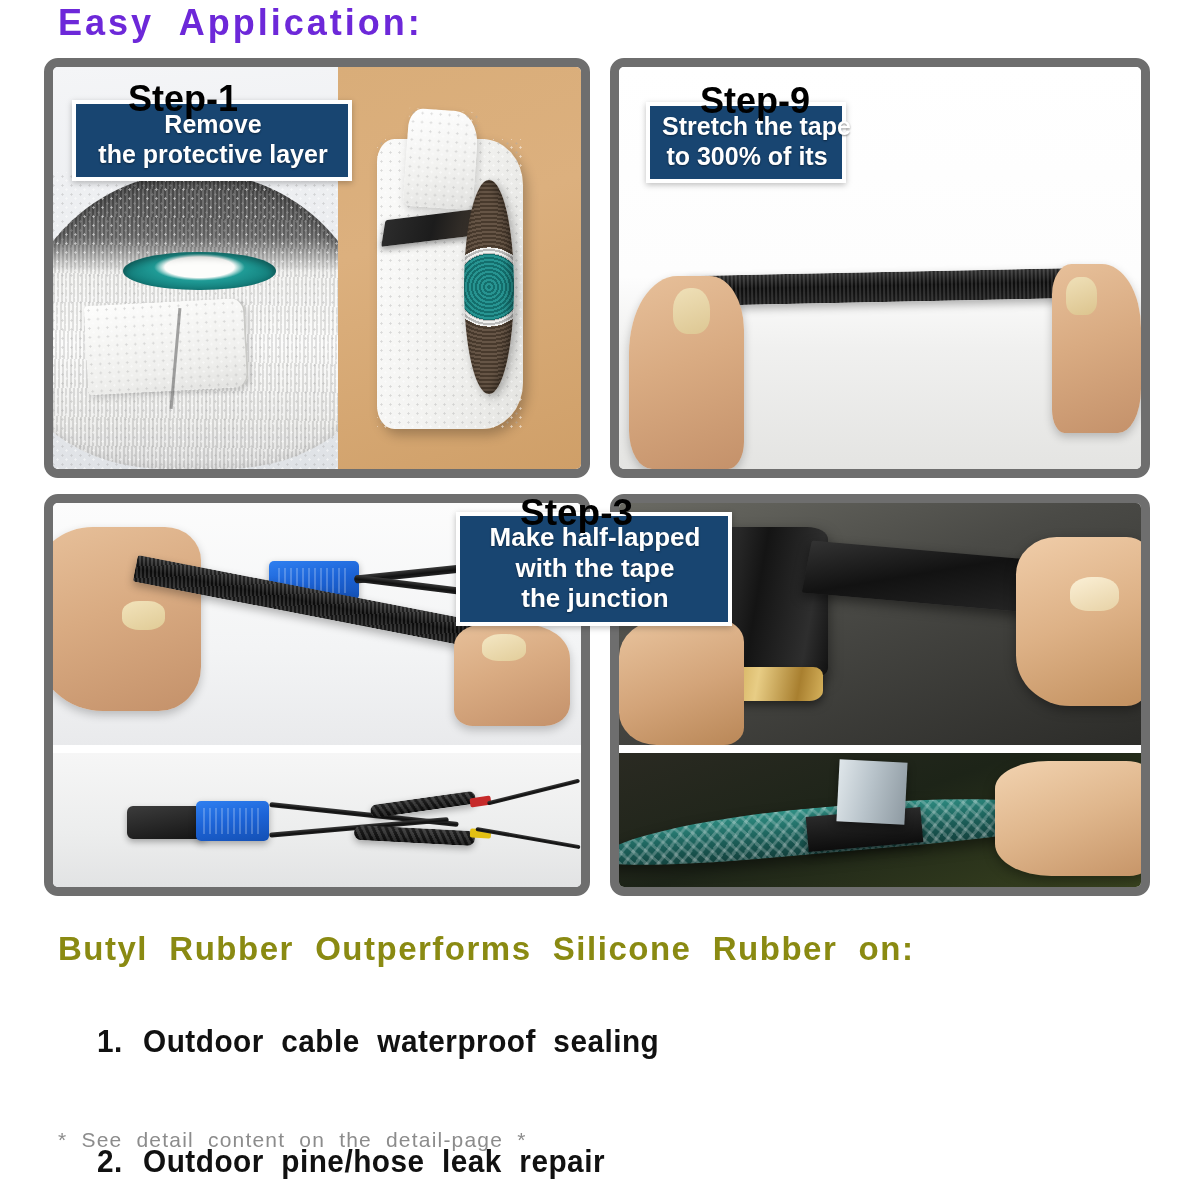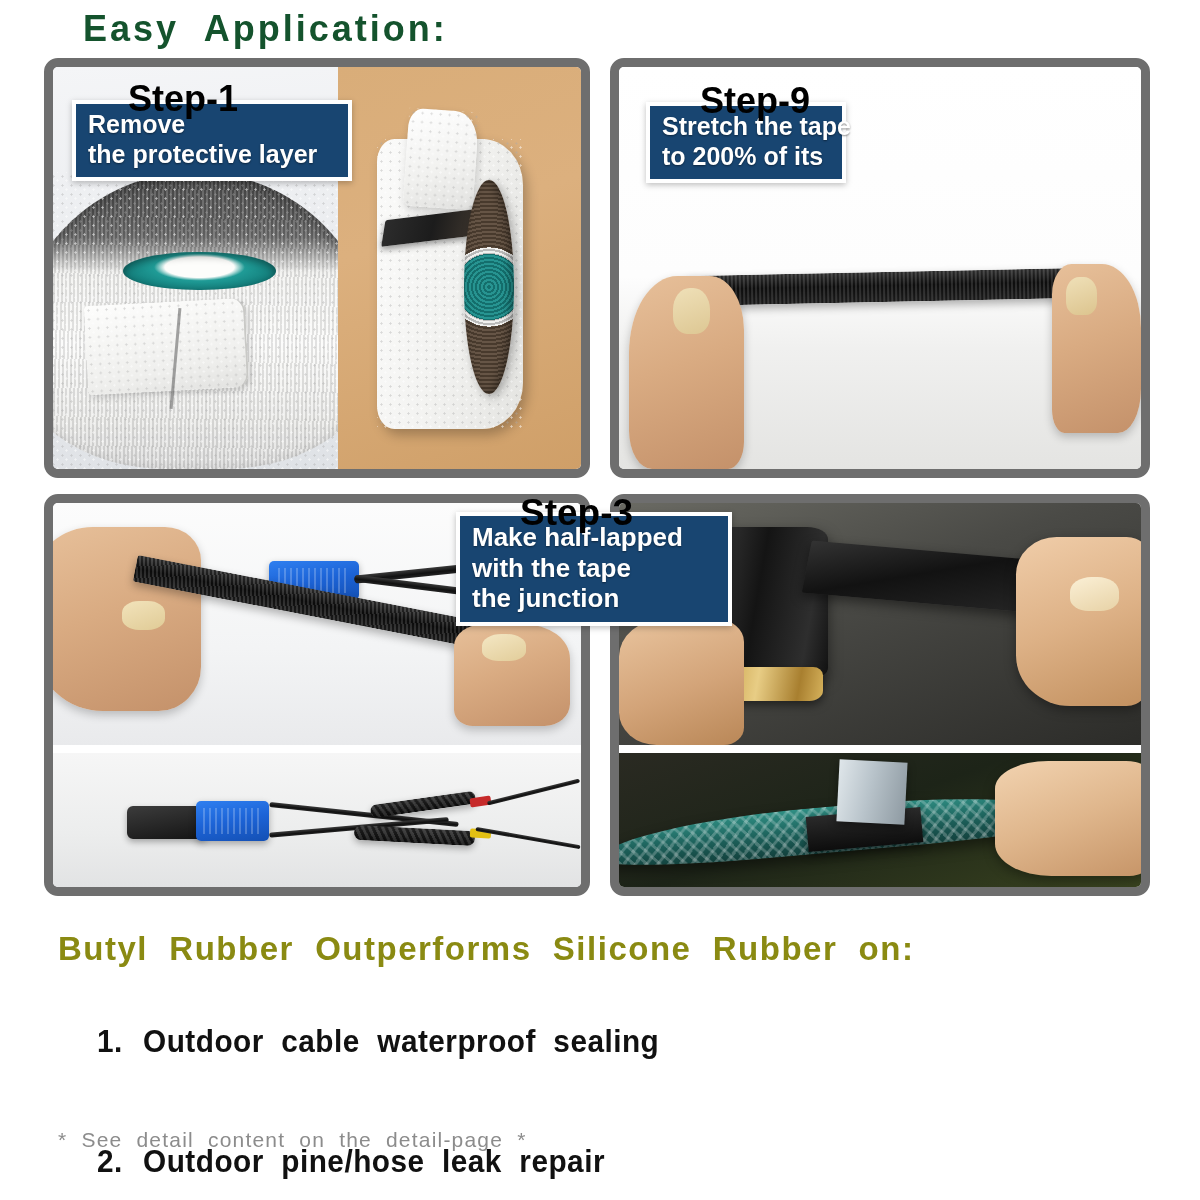--- a/index.html
+++ b/index.html
@@ -11,27 +11,26 @@
     background: #ffffff;
     font-family: "Liberation Sans", sans-serif;
     overflow: hidden;
     position: relative;
   }
 
   
   .main-title {
     position: absolute;
     left: 58px;
-    top: 8px;
+    top: 2px;
     font-size: 36px;
     font-weight: bold;
-    color: #14532d;
+    color: #6d28d9;
     letter-spacing: 3px;
     white-space: pre;
-    margin-left: 25px;
   }
 
   
   .panel {
     position: absolute;
     border: 9px solid #6e6e6e;
     border-radius: 14px;
     overflow: hidden;
     background: #ffffff;
   }
@@ -358,21 +357,21 @@
     background: #184571;
     border: 4px solid #ffffff;
     color: #ffffff;
     font-weight: bold;
     z-index: 6;
     text-shadow: 0 1px 2px rgba(0,0,0,.45);
     line-height: 1.18;
     padding: 6px 10px 8px 12px;
     box-shadow: 0 2px 6px rgba(0,0,0,.25);
   }
-  .caption .cap-line { white-space: nowrap; display: block; }
+  .caption .cap-line { white-space: nowrap; display: block; text-align: center; }
 
   .step-tag {
     position: absolute;
     color: #000000;
     font-weight: bold;
     z-index: 7;
     white-space: nowrap;
     letter-spacing: 0px;
   }
 
@@ -465,21 +464,21 @@
       </div>
       <div class="hand p2-hand-r">
         <div class="nail"></div>
       </div>
     </div>
   </div>
 </div>
 <div class="step-tag tag-2">Step-9</div>
 <div class="caption cap-2">
   <span class="cap-line">Stretch the tape</span>
-  <span class="cap-line">to 200% of its</span>
+  <span class="cap-line">to 300% of its</span>
 </div>
 
 <div class="panel panel-3">
   <div class="panel-inner">
     <div class="photo p3-top">
       <div class="hand p3-hand-l">
         <div class="nail"></div>
       </div>
       <div class="connector p3-conn"></div>
       <div class="cable p3-cable-a"></div>

